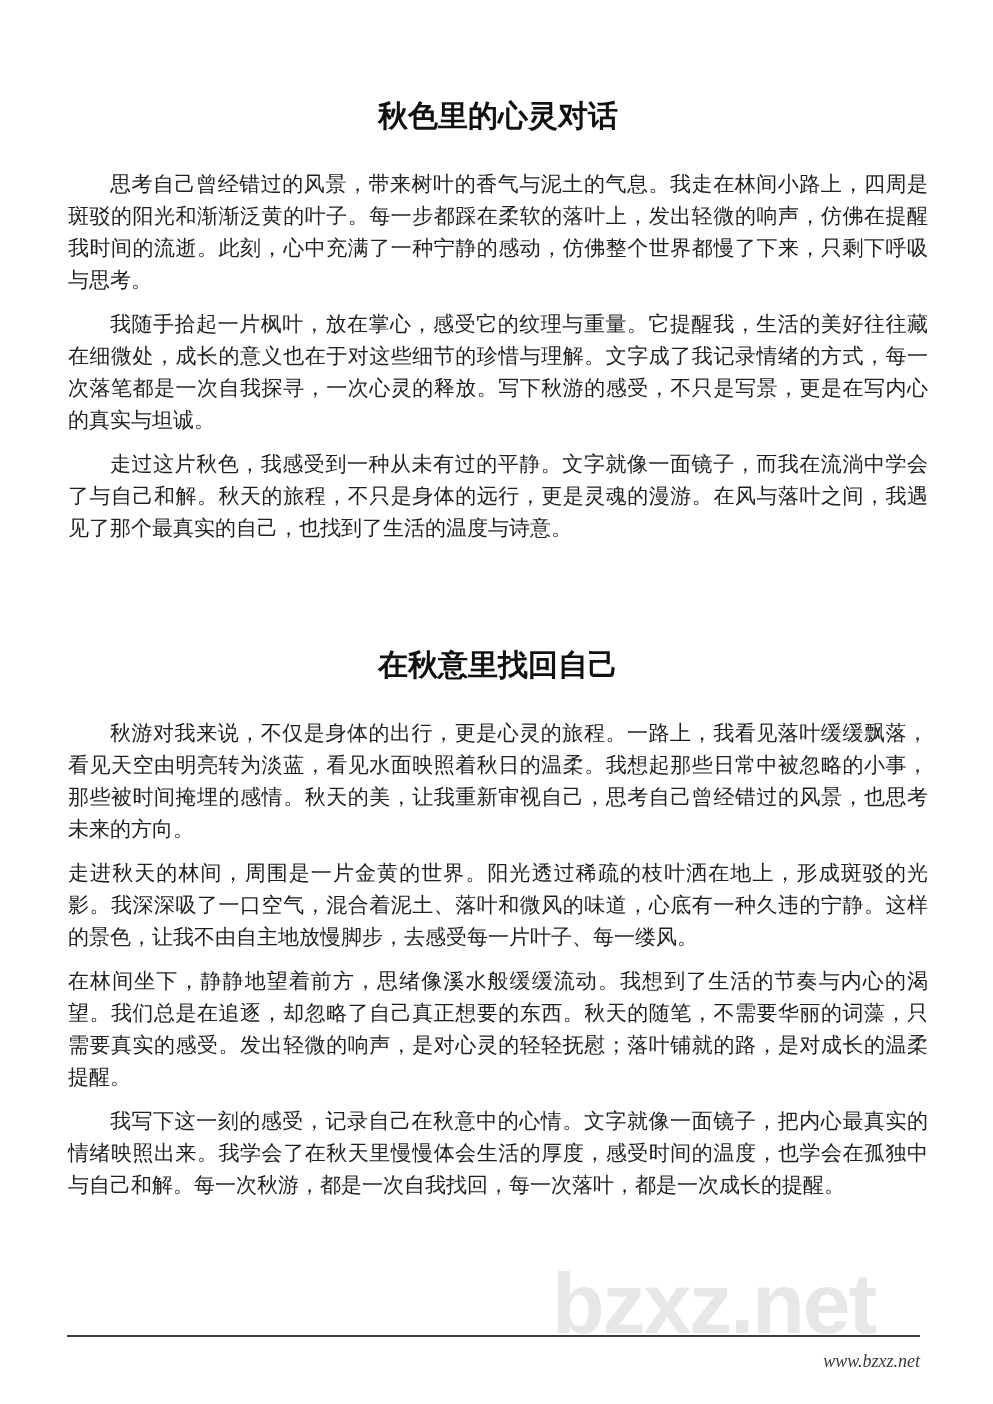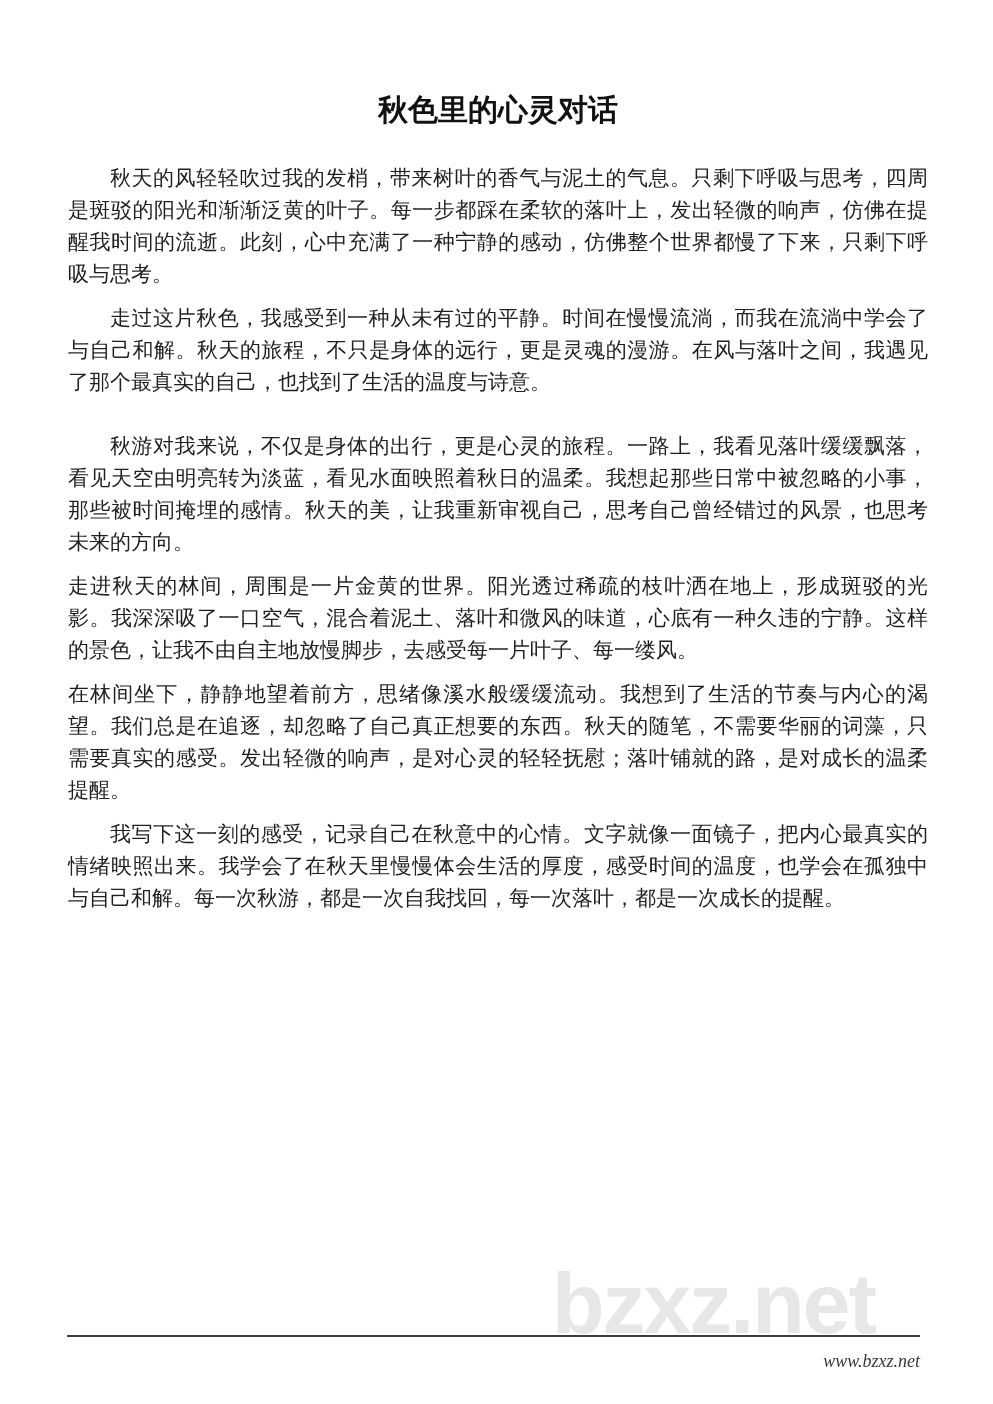--- a/index.html
+++ b/index.html
@@ -21,21 +21,21 @@
     z-index: 1;
     margin: 0 65px 0 68px; 
   }
   h1.essay-title {
     font-family: "Liberation Sans", "DejaVu Sans", sans-serif;
     font-weight: bold;
     font-size: 30px;
     line-height: 40px;
     text-align: center;
     color: #111111;
-    margin: 12px;
+    margin: 18px;
   }
   .essay-1 h1.essay-title { padding-top: 78px; }
   .essay-2 h1.essay-title { padding-top: 83px; }
   p.body-para {
     font-size: 21px;
     line-height: 32px;
     text-align: justify;
     margin: 0 0 12px 0;
     color: #1f1f1f;
   }
@@ -81,25 +81,27 @@
 <body>
 
 <div class="page">
 
   <div class="watermark-big">bzxz.net</div>
 
   <div class="content">
 
     <section class="essay-1">
       <h1 class="essay-title">秋色里的心灵对话</h1>
-      <p class="body-para indent">秋天的风轻轻吹过我的发梢，带来树叶的香气与泥土的气息。只剩下呼吸与思考，四周是斑驳的阳光和渐渐泛黄的叶子。每一步都踩在柔软的落叶上，发出轻微的响声，仿佛在提醒我时间的流逝。此刻，心中充满了一种宁静的感动，仿佛整个世界都慢了下来，只剩下呼吸与思考。</p>
-      <p class="body-para indent">走过这片秋色，我感受到一种从未有过的平静。时间在慢慢流淌，而我在流淌中学会了与自己和解。秋天的旅程，不只是身体的远行，更是灵魂的漫游。在风与落叶之间，我遇见了那个最真实的自己，也找到了生活的温度与诗意。</p>
+      <p class="body-para indent">思考自己曾经错过的风景，带来树叶的香气与泥土的气息。我走在林间小路上，四周是斑驳的阳光和渐渐泛黄的叶子。每一步都踩在柔软的落叶上，发出轻微的响声，仿佛在提醒我时间的流逝。此刻，心中充满了一种宁静的感动，仿佛整个世界都慢了下来，只剩下呼吸与思考。</p>
+      <p class="body-para indent">我随手拾起一片枫叶，放在掌心，感受它的纹理与重量。它提醒我，生活的美好往往藏在细微处，成长的意义也在于对这些细节的珍惜与理解。文字成了我记录情绪的方式，每一次落笔都是一次自我探寻，一次心灵的释放。写下秋游的感受，不只是写景，更是在写内心的真实与坦诚。</p>
+      <p class="body-para indent">走过这片秋色，我感受到一种从未有过的平静。文字就像一面镜子，而我在流淌中学会了与自己和解。秋天的旅程，不只是身体的远行，更是灵魂的漫游。在风与落叶之间，我遇见了那个最真实的自己，也找到了生活的温度与诗意。</p>
     </section>
 
     <section class="essay-2">
+      <h1 class="essay-title">在秋意里找回自己</h1>
       <p class="body-para indent">秋游对我来说，不仅是身体的出行，更是心灵的旅程。一路上，我看见落叶缓缓飘落，看见天空由明亮转为淡蓝，看见水面映照着秋日的温柔。我想起那些日常中被忽略的小事，那些被时间掩埋的感情。秋天的美，让我重新审视自己，思考自己曾经错过的风景，也思考未来的方向。</p>
       <p class="body-para">走进秋天的林间，周围是一片金黄的世界。阳光透过稀疏的枝叶洒在地上，形成斑驳的光影。我深深吸了一口空气，混合着泥土、落叶和微风的味道，心底有一种久违的宁静。这样的景色，让我不由自主地放慢脚步，去感受每一片叶子、每一缕风。</p>
       <p class="body-para">在林间坐下，静静地望着前方，思绪像溪水般缓缓流动。我想到了生活的节奏与内心的渴望。我们总是在追逐，却忽略了自己真正想要的东西。秋天的随笔，不需要华丽的词藻，只需要真实的感受。发出轻微的响声，是对心灵的轻轻抚慰；落叶铺就的路，是对成长的温柔提醒。</p>
       <p class="body-para indent">我写下这一刻的感受，记录自己在秋意中的心情。文字就像一面镜子，把内心最真实的情绪映照出来。我学会了在秋天里慢慢体会生活的厚度，感受时间的温度，也学会在孤独中与自己和解。每一次秋游，都是一次自我找回，每一次落叶，都是一次成长的提醒。</p>
 
     </section>
 
   </div>
 
   <div class="footer-rule"></div>

